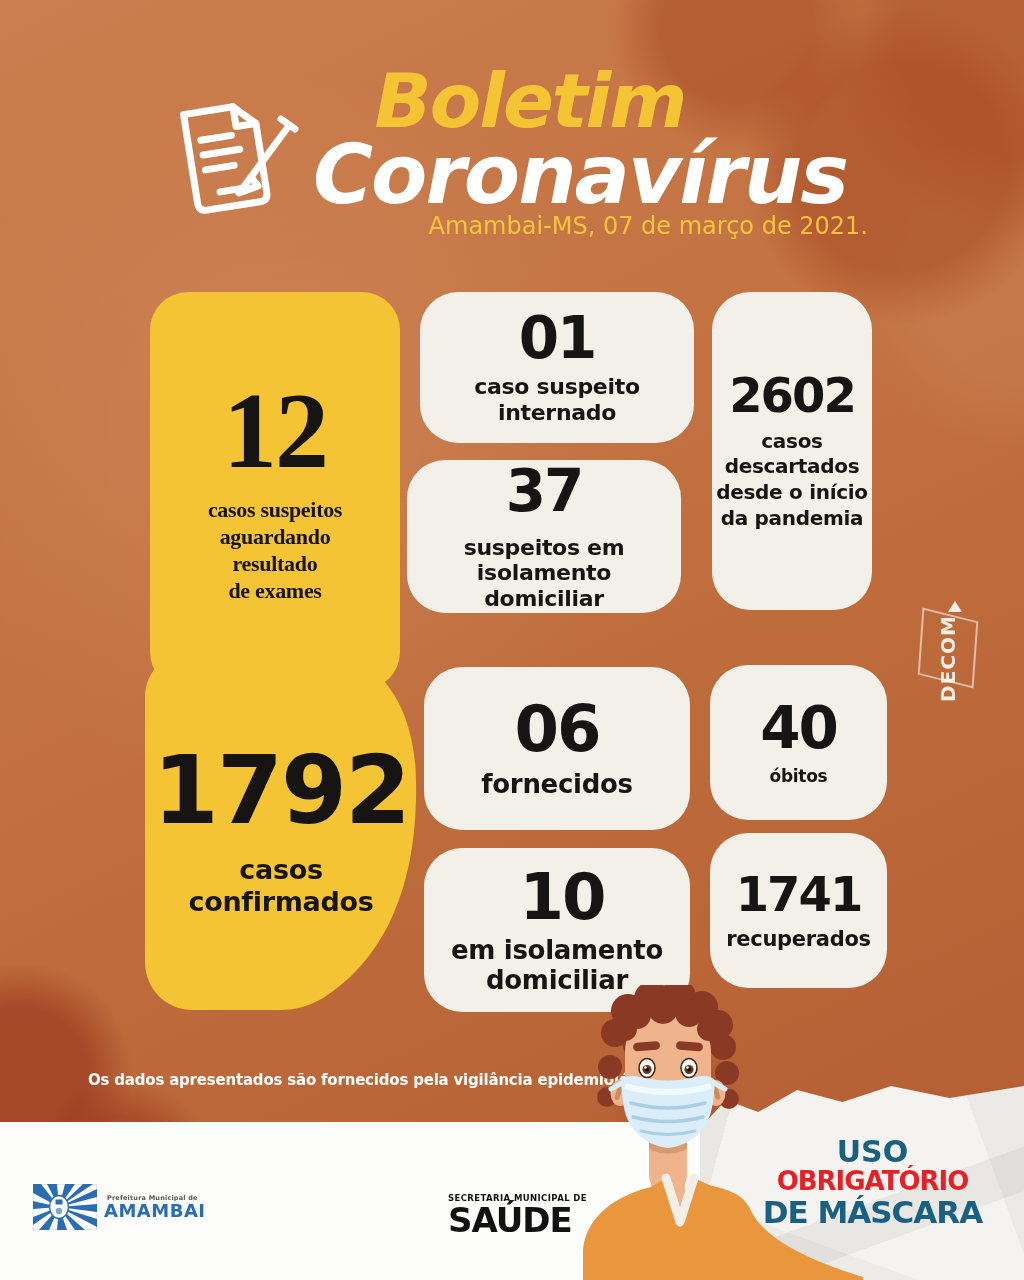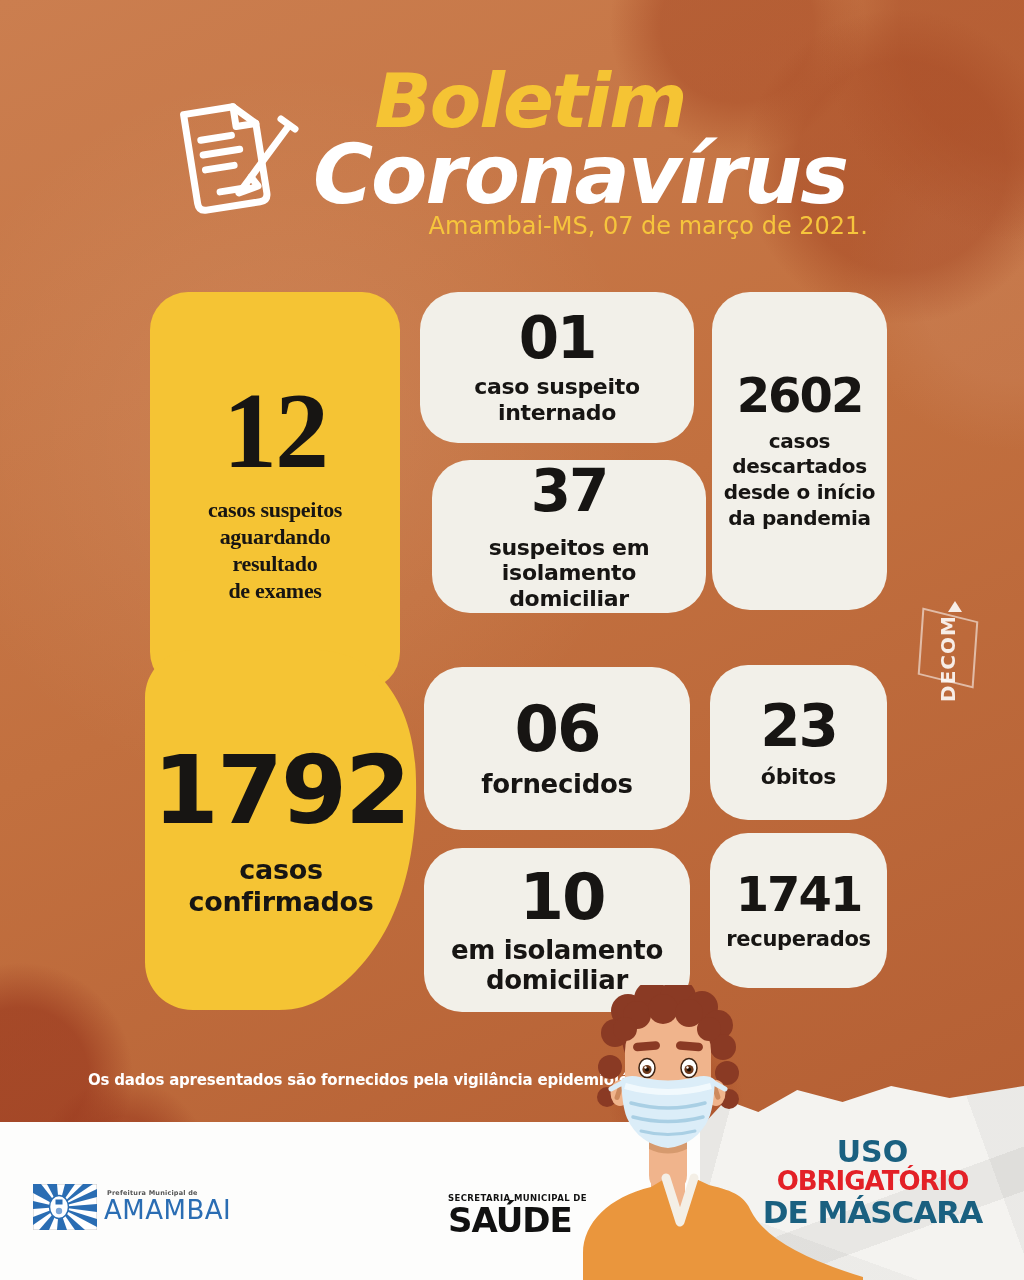--- a/index.html
+++ b/index.html
@@ -28,35 +28,35 @@
     flex-direction:column;align-items:center;justify-content:center;text-align:center;}
   .card.yellow{background:#f5c434;}
   .num{font-weight:bold;line-height:1;letter-spacing:-2px;color:#171513;}
   .label{font-weight:bold;white-space:pre-line;letter-spacing:-.3px;color:#171513;}
   #card-12{left:150px;top:292px;width:250px;height:398px;gap:12px;font-family:Liberation Serif, serif;}
   #card-12 .num{font-size:108px;}
   #card-12 .label{font-size:22px;line-height:1.22;}
   #card-01{left:420px;top:292px;width:274px;height:151px;gap:7px;}
   #card-01 .num{font-size:58px;}
   #card-01 .label{font-size:22px;line-height:1.18;}
-  #card-37{left:432px;top:460px;width:274px;height:153px;gap:15px;}
+  #card-37{left:407px;top:460px;width:274px;height:153px;gap:15px;}
   #card-37 .num{font-size:58px;}
   #card-37 .label{font-size:22px;line-height:1.15;}
-  #card-2602{left:712px;top:292px;width:175px;height:318px;gap:10px;}
+  #card-2602{left:712px;top:292px;width:160px;height:318px;gap:10px;}
   #card-2602 .num{font-size:48px;}
   #card-2602 .label{font-size:20px;line-height:1.28;}
   #card-06{left:424px;top:667px;width:266px;height:163px;gap:9px;}
   #card-06 .num{font-size:64px;}
   #card-06 .label{font-size:26px;line-height:1.15;}
   #card-10{left:424px;top:848px;width:266px;height:164px;gap:7px;}
   #card-10 .num{font-size:64px;margin-left:10px;}
   #card-10 .label{font-size:26px;line-height:1.15;}
   #card-35{left:710px;top:665px;width:177px;height:155px;gap:9px;}
   #card-35 .num{font-size:58px;}
-  #card-35 .label{font-size:22px;}
+  #card-35 .label{font-size:17px;}
   #card-1741{left:710px;top:833px;width:177px;height:155px;gap:9px;}
   #card-1741 .num{font-size:48px;}
   #card-1741 .label{font-size:21px;}
   
   #blob{left:145px;top:650px;width:272px;height:360px;}
   #blob-text{left:145px;top:650px;width:272px;height:360px;display:flex;flex-direction:column;
     align-items:center;justify-content:center;gap:16px;text-align:center;}
   #blob-text .num{font-size:95px;}
   #blob-text .label{font-size:27px;line-height:1.18;}
   
@@ -78,21 +78,21 @@
       #f4f3f0;
     clip-path:polygon(0 24%,8% 10%,18% 16%,30% 5%,44% 11%,59% 3%,77% 9%,100% 3%,100% 100%,0 100%);}
   .notice{left:745px;top:1136px;width:255px;text-align:center;font-weight:bold;line-height:1.07;}
   .notice .l1{display:block;color:#1a6080;font-size:30px;}
   .notice .l2{display:block;color:#e32127;font-size:26px;letter-spacing:-1px;}
   .notice .l3{display:block;color:#1a6080;font-size:31px;letter-spacing:-1px;}
   
   .amambai{left:33px;top:1184px;display:flex;align-items:center;gap:7px;}
   .pref-text{display:flex;flex-direction:column;}
   .pref-small{font-size:6.5px;font-weight:bold;color:#555;letter-spacing:.2px;margin-left:3px;}
-  .pref-name{font-size:26px;font-weight:normal;color:#2a6db3;letter-spacing:.5px;line-height:1.05;}
+  .pref-name{font-size:18px;font-weight:bold;color:#2a6db3;letter-spacing:.5px;line-height:1.05;}
   .comite{left:268px;top:1192px;font-size:12.5px;font-weight:bold;color:#1b1b1b;line-height:1.5;
     white-space:pre-line;letter-spacing:.2px;}
   .secretaria{left:448px;top:1193px;width:190px;}
   .sec-small{font-size:8.5px;font-weight:bold;letter-spacing:.4px;color:#111;}
   .sec-name{font-size:34px;font-weight:bold;color:#111;letter-spacing:-1px;line-height:1;}
   svg{display:block;}
 </style>
 </head>
 <body>
 
@@ -154,21 +154,21 @@
   <div class="card" id="card-06">
     <div class="num">06</div>
     <div class="label">fornecidos</div>
   </div>
   <div class="card" id="card-10">
     <div class="num">10</div>
     <div class="label">em isolamento
 domiciliar</div>
   </div>
   <div class="card" id="card-35">
-    <div class="num">23</div>
+    <div class="num">40</div>
     <div class="label">óbitos</div>
   </div>
   <div class="card" id="card-1741">
     <div class="num">1741</div>
     <div class="label">recuperados</div>
   </div>
 
   <div class="abs decom">
     <span>DECOM</span>
     <span class="decom-flag"></span>

